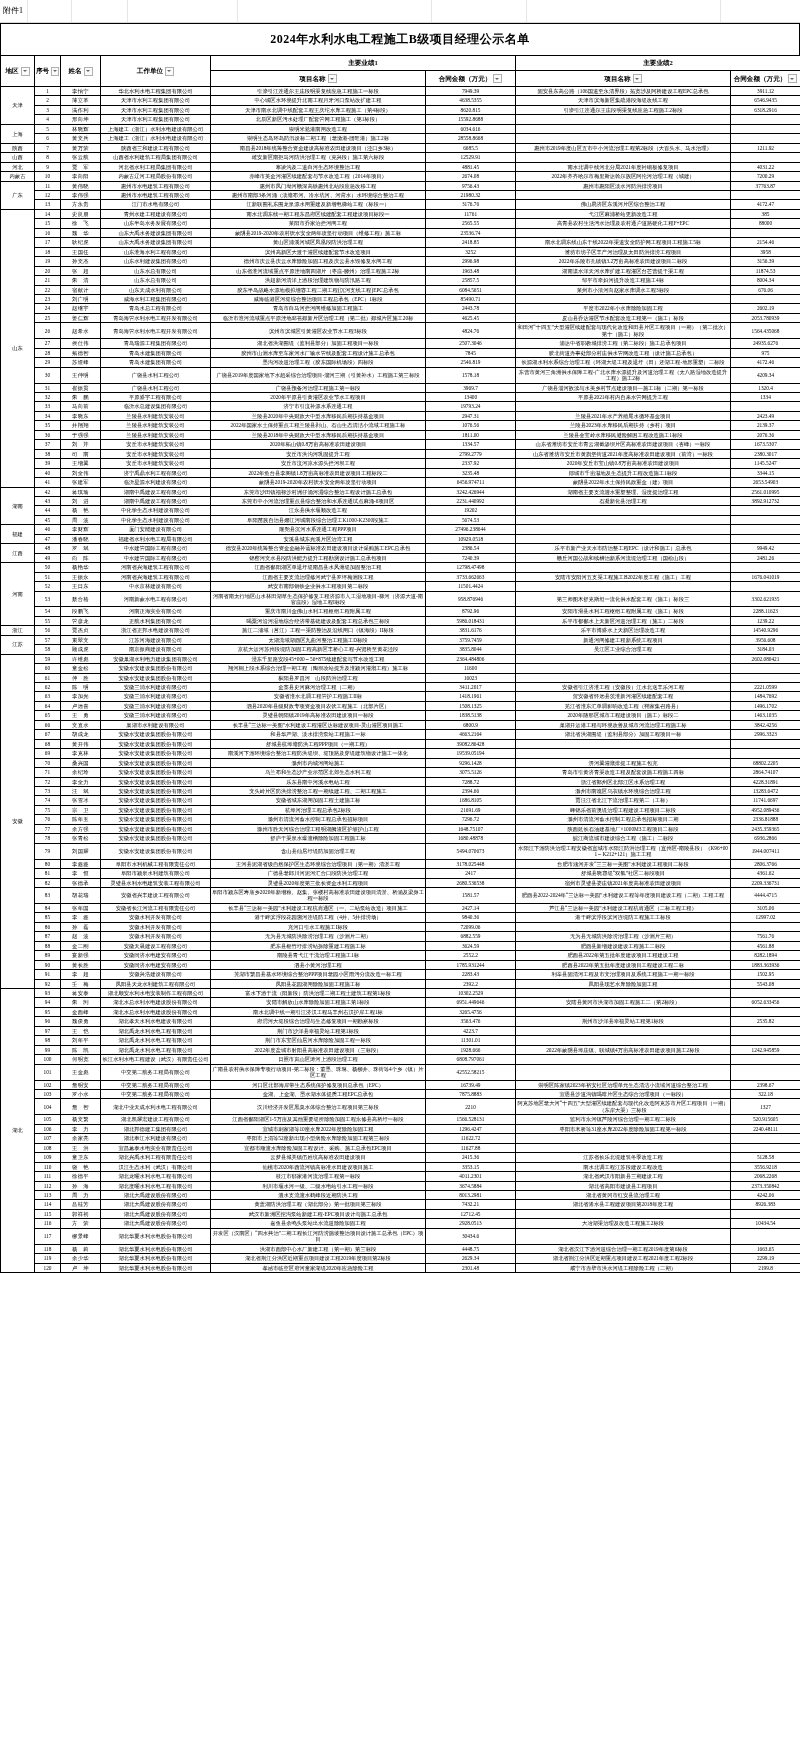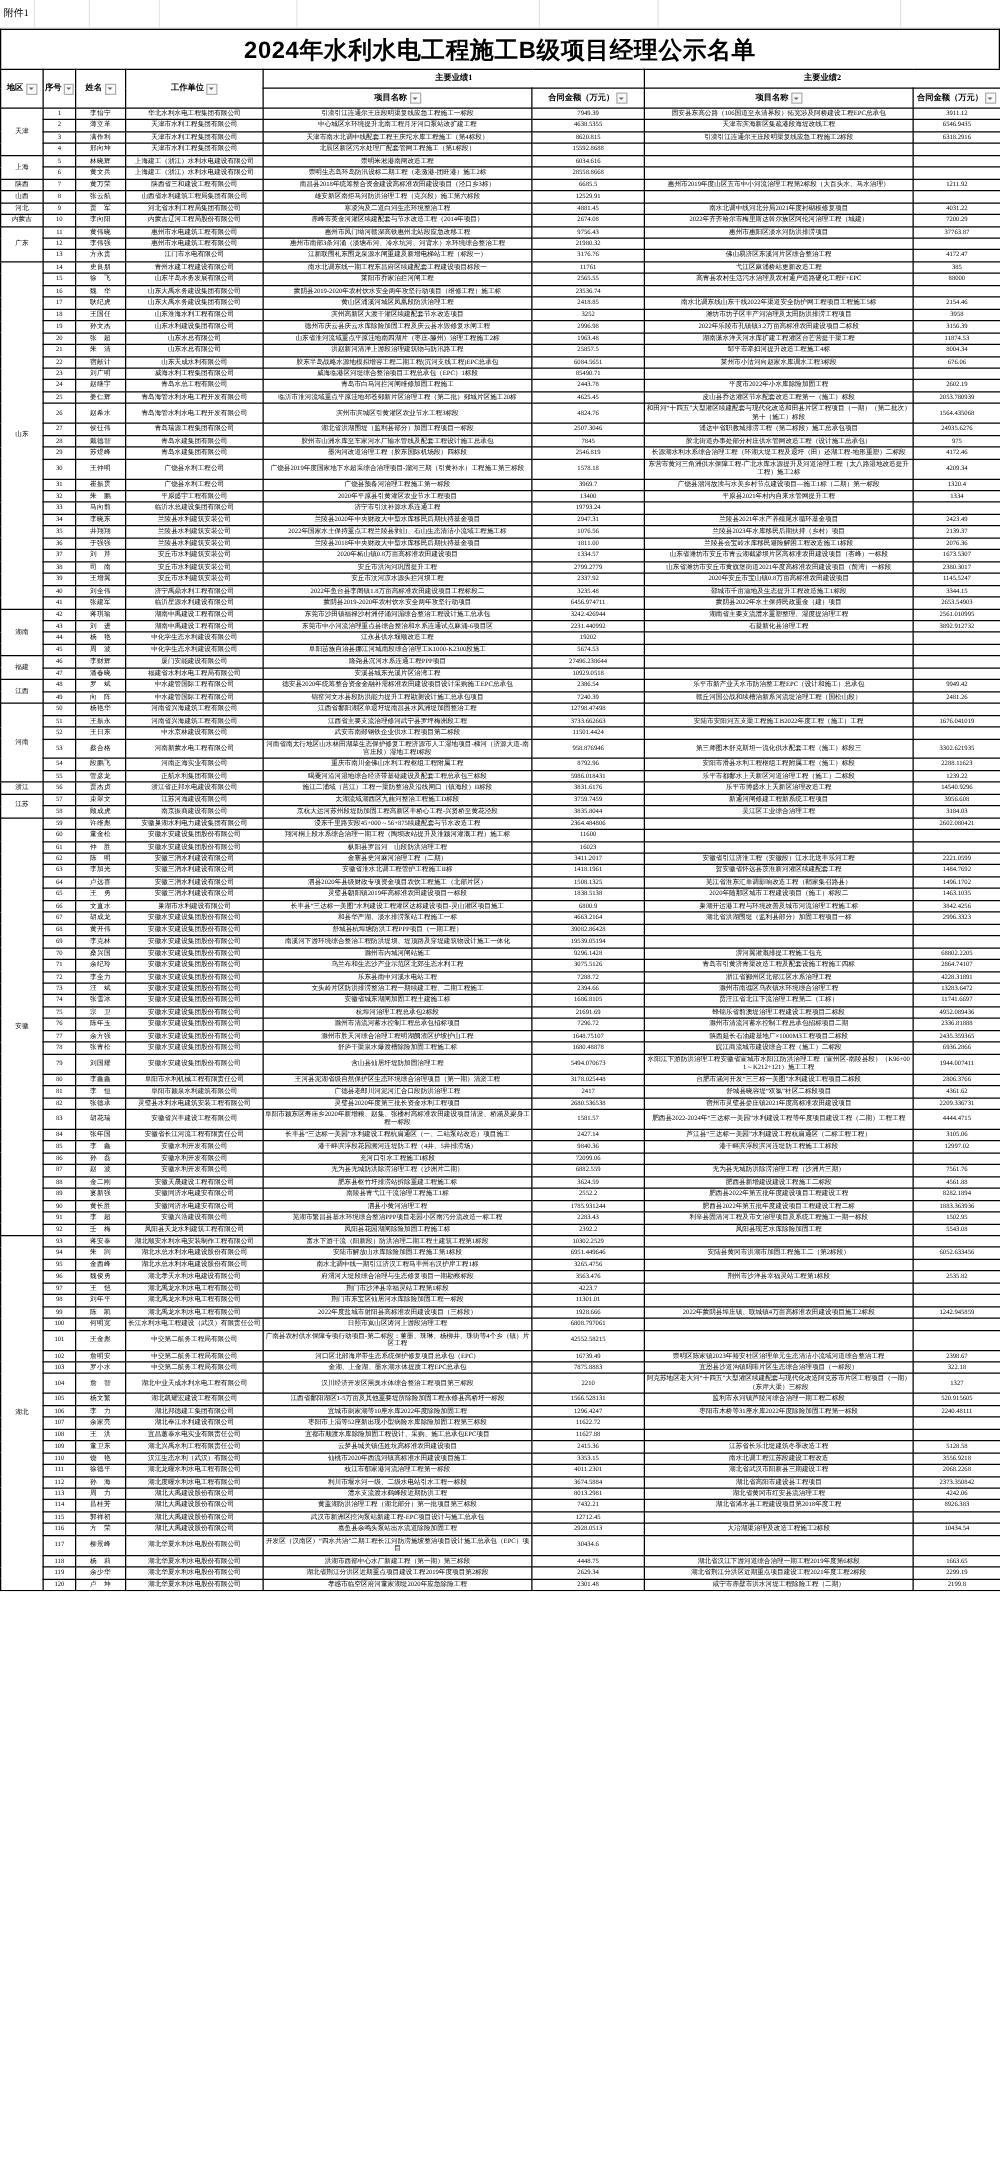--- a/index.html
+++ b/index.html
@@ -42,24 +42,24 @@
   .title-row{
     border:1px solid #000;
     border-bottom:none;
     height:32px;
     display:flex;
     align-items:center;
     justify-content:center;
     box-sizing:border-box;
   }
   .title-text{
-    font-size:19px;
+    font-size:12px;
     font-weight:bold;
     letter-spacing:0.5px;
-    font-family:Liberation Sans, sans-serif;
+    font-family:Liberation Serif, serif;
   }
 
   
   table.main{
     border-collapse:collapse;
     width:800px;
     table-layout:fixed;
   }
   table.main td,table.main th{
     border:1px solid #000;

